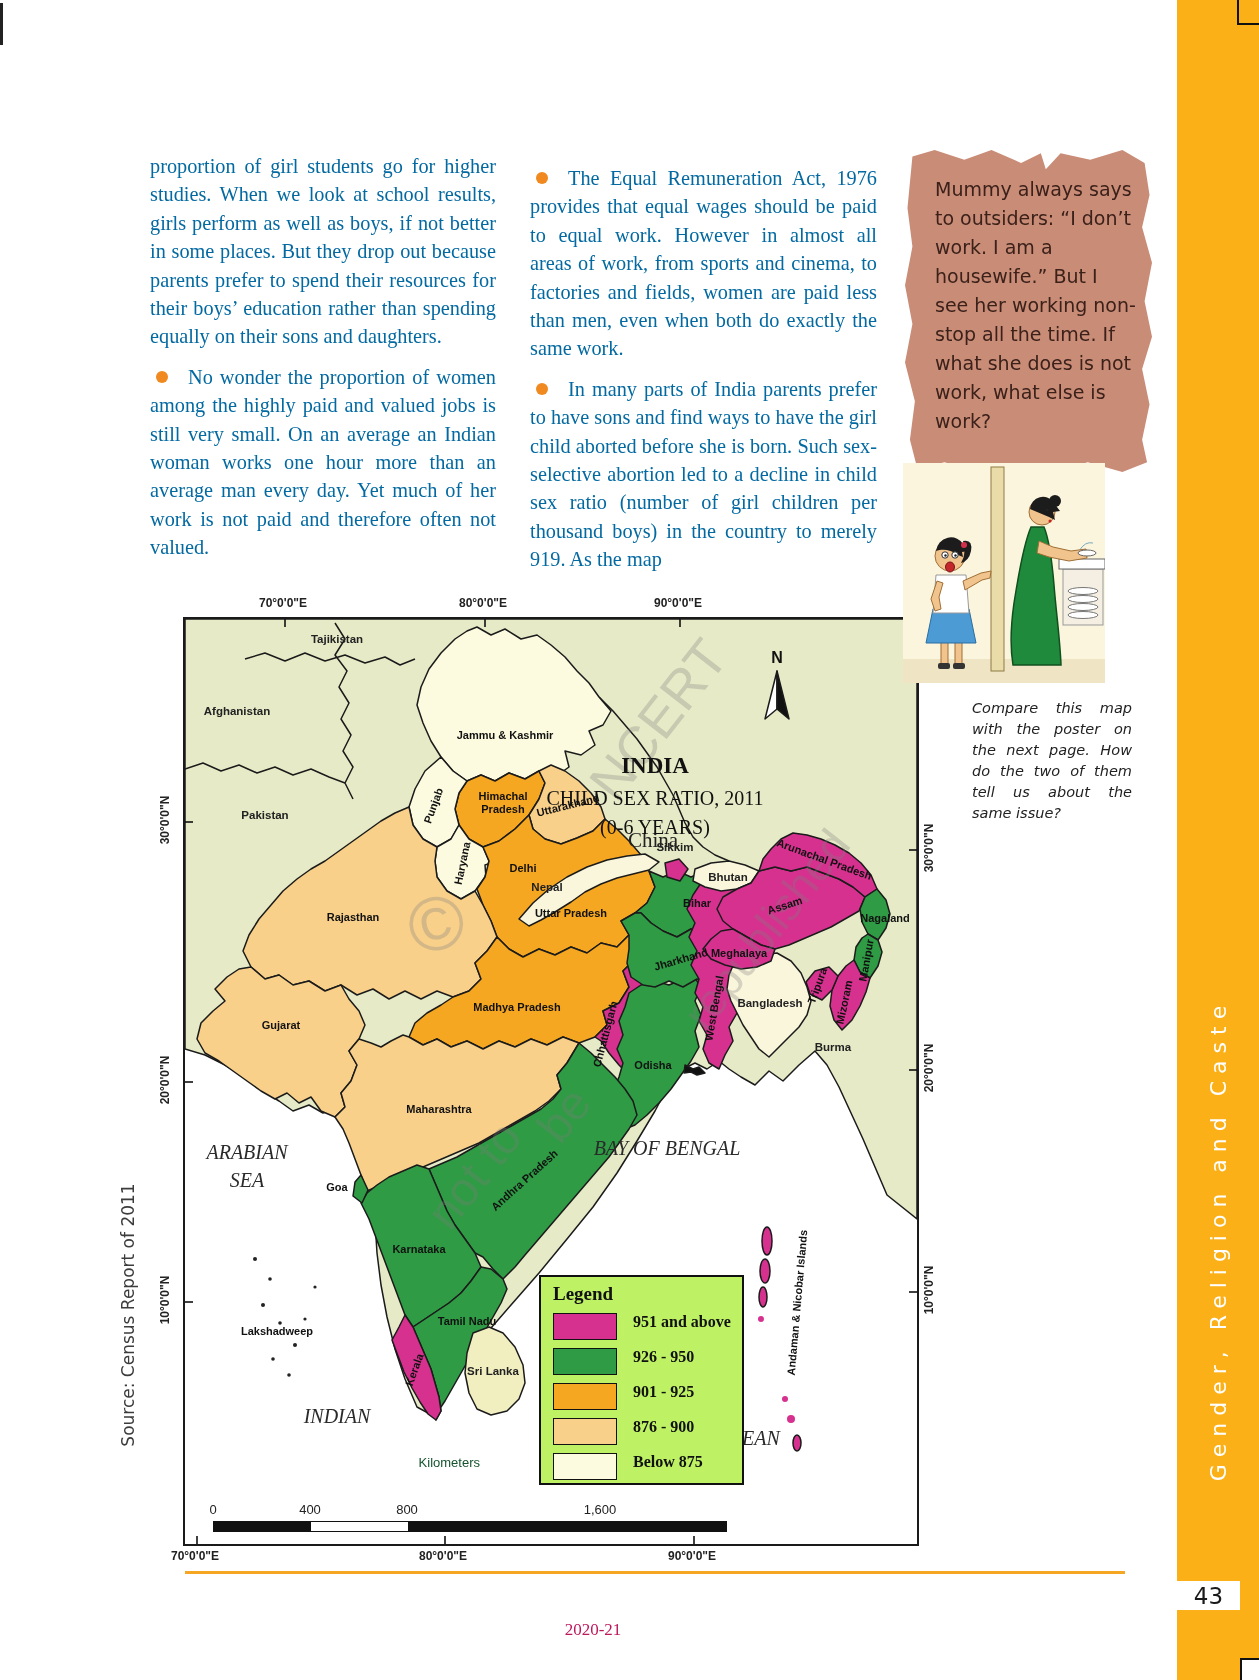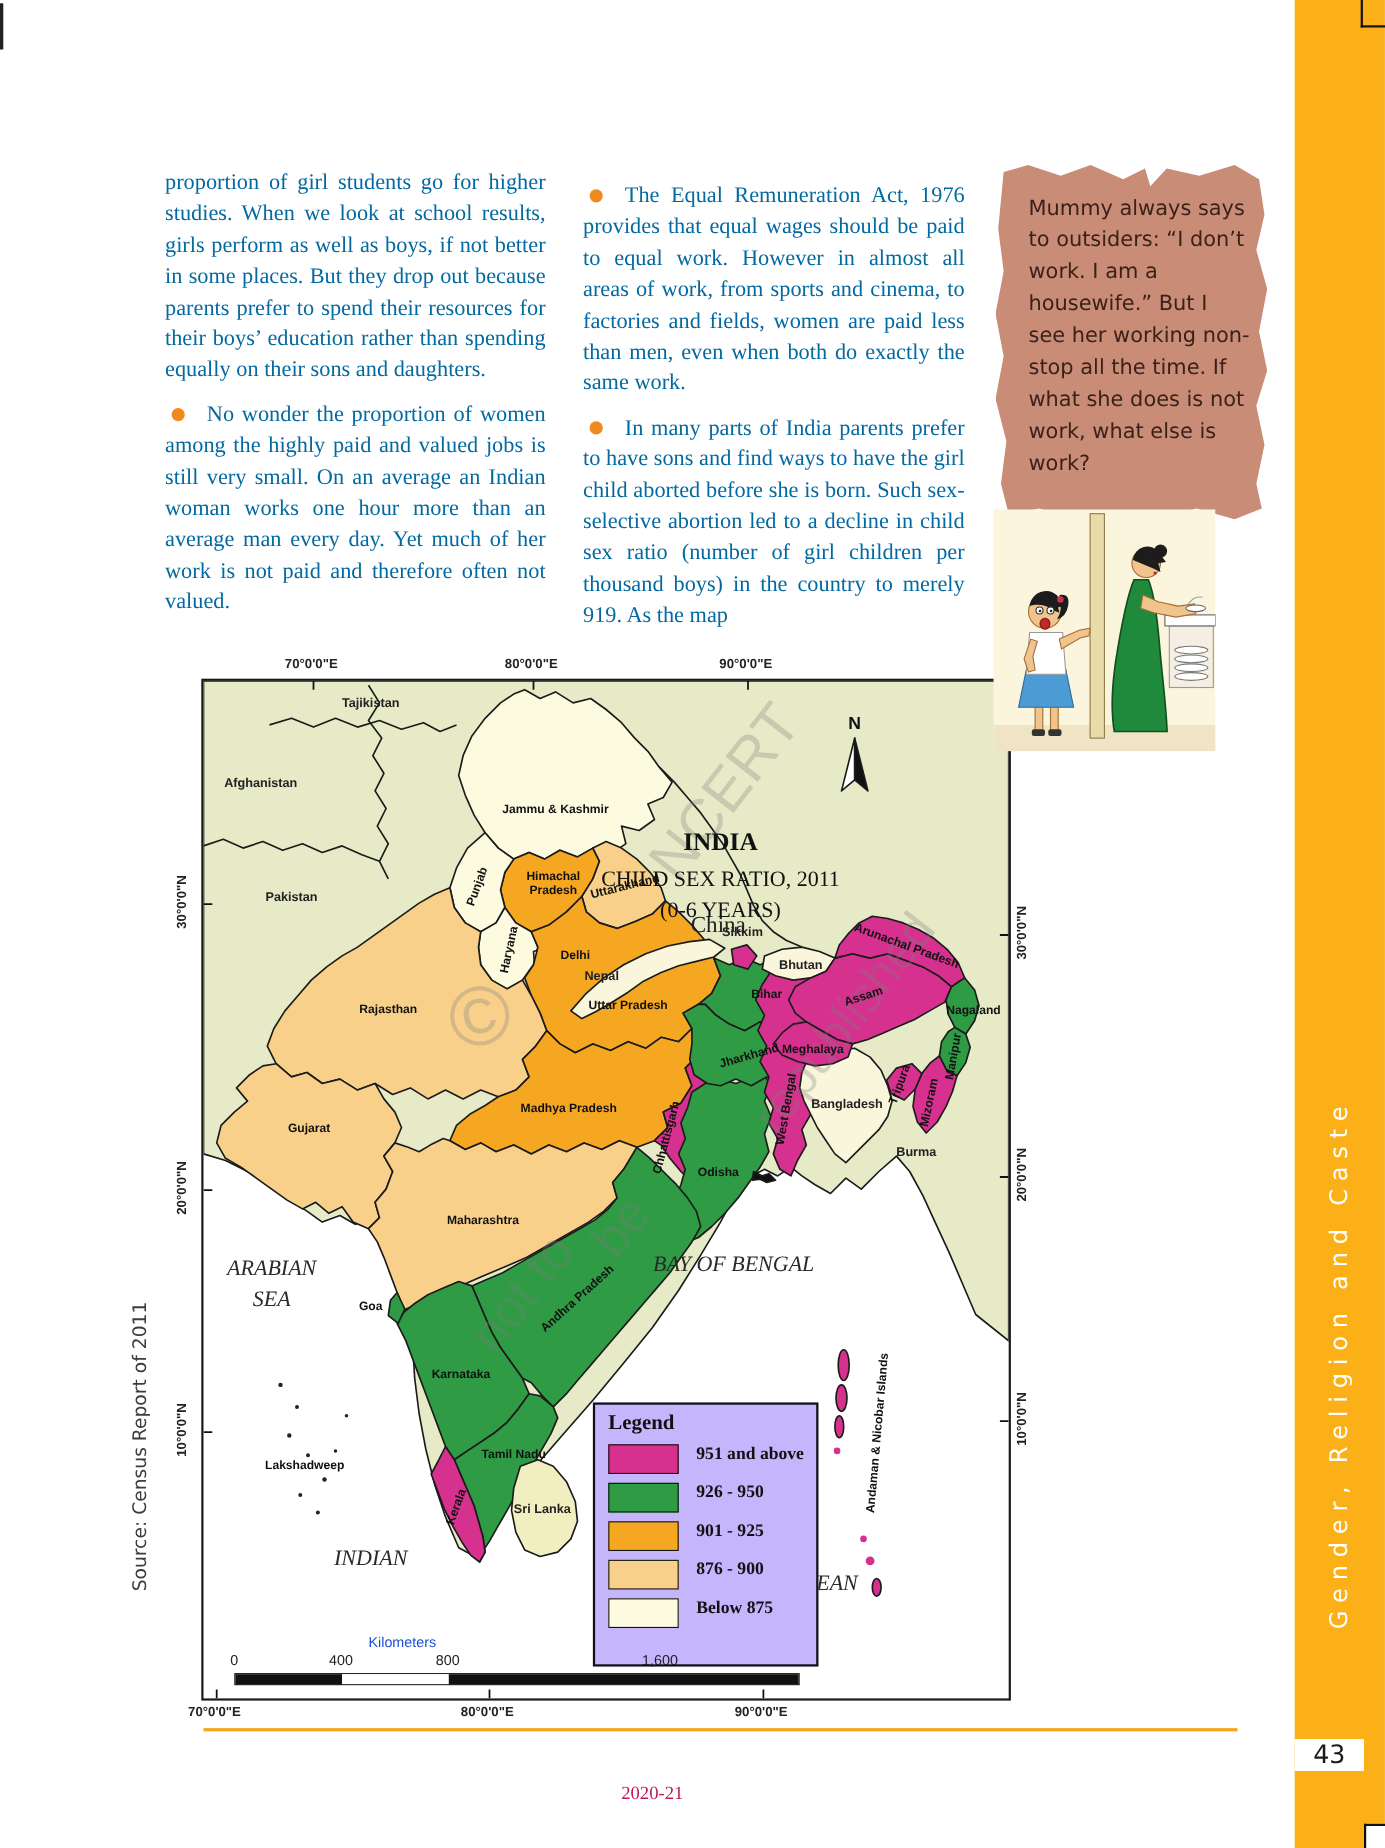--- a/index.html
+++ b/index.html
@@ -46,28 +46,28 @@
   .mapsvg text{text-anchor:middle}
   .ml-st{font:bold 11px "Liberation Sans",sans-serif;fill:#111}
   .ml-ctry{font:bold 11.5px "Liberation Sans",sans-serif;fill:#222}
   .ml-big{font:21px "Liberation Serif",serif;fill:#222}
   .ml-sea{font:italic 20px "Liberation Serif",serif;fill:#2a2a2a}
   .ml-title1{font:bold 23px "Liberation Serif",serif;fill:#111}
   .ml-title2{font:20px "Liberation Serif",serif;fill:#111}
   .ml-north{font:bold 16px "Liberation Sans",sans-serif;fill:#111}
   .wm{fill:rgba(125,125,125,.30);font-family:"Liberation Sans",sans-serif}
 
-  .legend{position:absolute;left:354px;top:656px;width:205px;height:240px;background:#c4b5fd;border:2px solid #111;
+  .legend{position:absolute;left:354px;top:656px;width:205px;height:210px;background:#bef264;border:2px solid #111;
           box-sizing:border-box;padding:6px 0 0 12px;z-index:3}
   .legend-title{font:bold 19px "Liberation Serif",serif;color:#111}
   .lg-row{display:flex;align-items:flex-start;margin-top:8px}
   .lg-sw{width:62px;height:25px;border:1px solid #111;flex:none}
   .lg-lb{font:bold 16px "Liberation Serif",serif;color:#111;margin-left:16px;white-space:nowrap}
 
-  .scale-unit{position:absolute;left:150px;top:866px;width:145px;text-align:left;font:13px "Liberation Sans",sans-serif;color:#1d4ed8;z-index:3}
+  .scale-unit{position:absolute;left:150px;top:836px;width:145px;text-align:right;font:13px "Liberation Sans",sans-serif;color:#14532d;z-index:3}
   .sc-tick{position:absolute;top:883px;transform:translateX(-50%);font:13px "Liberation Sans",sans-serif;color:#222;z-index:3}
   .bar{position:absolute;left:28px;top:902px;width:512px;height:9px;border:1px solid #111;display:flex;z-index:3}
   .b1{width:97px;background:#111}.b2{width:97px;background:#fff}.b3{flex:1;background:#111}
 
   
   .ax-h{position:absolute;transform:translate(-50%,-50%);font:bold 12px "Liberation Sans",sans-serif;color:#222;white-space:nowrap}
   .ax-v{position:absolute;transform:translate(-50%,-50%) rotate(-90deg);font:bold 12px "Liberation Sans",sans-serif;color:#222;white-space:nowrap}
 
   .source-note{position:absolute;left:128px;top:1315px;transform:translate(-50%,-50%) rotate(-90deg);
     font:17px "DejaVu Sans",sans-serif;color:#3c3c3c;white-space:nowrap}
@@ -153,20 +153,21 @@
       <circle cx="61" cy="82" r="3" fill="#d62f4b"></circle>
       <circle cx="42" cy="92" r="3.2" fill="#fff" stroke="#333"></circle>
       <circle cx="52" cy="92" r="3.2" fill="#fff" stroke="#333"></circle>
       <circle cx="42.5" cy="92.5" r="1.2" fill="#222"></circle>
       <circle cx="52.5" cy="92.5" r="1.2" fill="#222"></circle>
       <ellipse cx="47" cy="104" rx="4.5" ry="5" fill="#C3272B" stroke="#7c1216"></ellipse>
     </svg>
   </div>
 
   <div class="sidebar">
+    <p>Compare this map with the poster on the next page. How do the two of them tell us about the same issue?</p>
   </div>
 
   <div class="map-wrap">
     <svg class="mapsvg" width="732" height="925" viewBox="0 0 732 925">
       <path class="neigh" d="M0,0 H732 V600 L702,576 L690,548 L678,520 L666,494 L654,468 L642,446 L630,432 L614,446 L598,462 L584,452 L570,466 L556,458 L544,450 L534,442 L522,450 L510,444 L498,450 L486,462 L470,492 L452,522 L432,554 L408,588 L382,620 L354,654 L326,686 L300,716 L276,748 L256,774 L243,794 L232,788 L220,760 L210,730 L202,698 L196,666 L192,634 L190,602 L192,570 L184,542 L176,518 L166,500 L154,488 L138,494 L124,486 L108,492 L94,482 L78,472 L60,458 L40,446 L20,436 L0,430 Z"></path>
       <path class="bline" d="M60,40 L80,34 L100,42 L120,34 L140,42 L160,36 L180,44 L200,38 L215,46 L230,40"></path>
       <path class="bline" d="M150,4 L160,20 L150,36 L162,52 L154,68 L164,84 L156,100 L166,116 L158,132 L168,148 L160,164 L168,180"></path>
       <path class="bline" d="M0,150 L18,144 L36,152 L54,146 L72,154 L90,148 L108,156 L126,150 L144,158 L160,164"></path>
       <path class="bline" d="M414,78 L428,92 L440,106 L452,120 L462,134 L472,148 L480,162 L488,176 L494,190 L500,204 L508,218 L518,228 L530,236 L544,242"></path>
 

